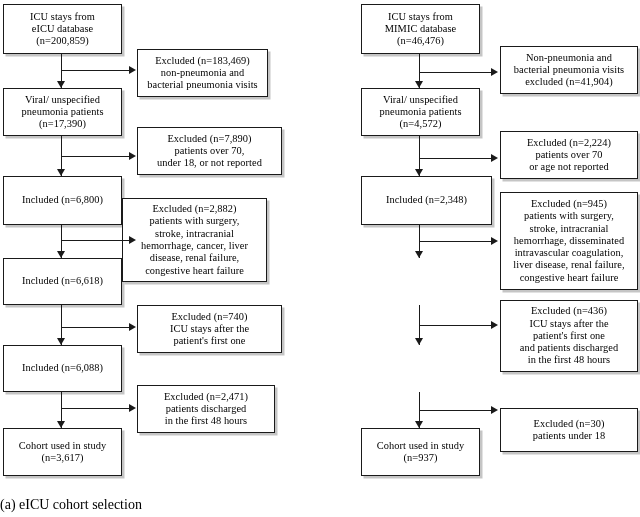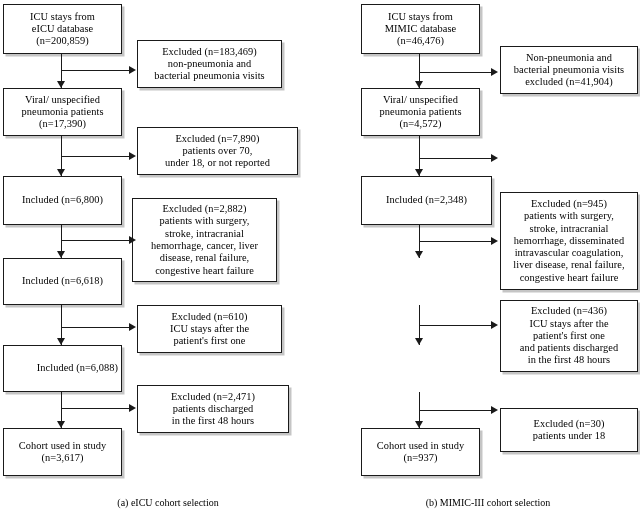--- a/index.html
+++ b/index.html
@@ -69,25 +69,25 @@
     position: absolute;
     width: 0; height: 0;
     border-top: 4.5px solid transparent;
     border-bottom: 4.5px solid transparent;
     border-left: 7px solid #1a1a1a;
   }
 
   
   .caption {
     position: absolute;
-    left: 8px;
+    left: 0;
     width: 320px;
     top: 497px;
-    text-align: center;
-    font-size: 10px;
+    text-align: left;
+    font-size: 14px;
     font-family: "Liberation Serif", "DejaVu Serif", serif;
   }
 </style>
 </head>
 <body>
 
 <div class="panel" id="panel-eicu">
 
   <div class="box main" style="left:3px;  top:4px;   width:119px; height:50px;">
     <span class="txt">ICU stays from
@@ -102,57 +102,57 @@
   </div>
 
   <div class="box main" style="left:3px;  top:176px; width:119px; height:49px;">
     <span class="txt">Included (n=6,800)</span>
   </div>
 
   <div class="box main" style="left:3px;  top:258px; width:119px; height:47px;">
     <span class="txt">Included (n=6,618)</span>
   </div>
 
-  <div class="box main" style="left:3px;  top:345px; width:119px; height:47px;justify-content:flex-end;">
+  <div class="box main" style="left:3px;  top:345px; width:119px; height:47px;">
     <span class="txt">Included (n=6,088)</span>
   </div>
 
   <div class="box main" style="left:3px;  top:428px; width:119px; height:48px;">
     <span class="txt">Cohort used in study
 (n=3,617)</span>
   </div>
 
-  <div class="box excluded" style="left:137px; top:40px;  width:145px; height:48px;">
+  <div class="box excluded" style="left:137px; top:49px;  width:131px; height:48px;">
     <span class="txt">Excluded (n=183,469)
 non-pneumonia and
 bacterial pneumonia visits</span>
   </div>
 
-  <div class="box excluded" style="left:137px; top:127px; width:161px; height:48px;">
+  <div class="box excluded" style="left:137px; top:127px; width:145px; height:48px;">
     <span class="txt">Excluded (n=7,890)
 patients over 70,
 under 18, or not reported</span>
   </div>
 
-  <div class="box excluded" style="left:132px; top:198px; width:145px; height:84px;">
+  <div class="box excluded" style="left:122px; top:198px; width:145px; height:84px;">
     <span class="txt">Excluded (n=2,882)
 patients with surgery,
 stroke, intracranial
 hemorrhage, cancer, liver
 disease, renal failure,
 congestive heart failure</span>
   </div>
 
   <div class="box excluded" style="left:137px; top:305px; width:145px; height:48px;">
-    <span class="txt">Excluded (n=610)
+    <span class="txt">Excluded (n=740)
 ICU stays after the
 patient's first one</span>
   </div>
 
-  <div class="box excluded" style="left:137px; top:385px; width:152px; height:48px;">
+  <div class="box excluded" style="left:137px; top:385px; width:138px; height:48px;">
     <span class="txt">Excluded (n=2,471)
 patients discharged
 in the first 48 hours</span>
   </div>
 
   <div class="vline" style="left:61px; top:54px;  height:34px;"></div>
   <div class="arrow-down" style="left:56.5px; top:81px;"></div>
   <div class="hline" style="left:61px; top:70px;  width:70px;"></div>
   <div class="arrow-right" style="left:129px; top:65.5px;"></div>
 
@@ -203,20 +203,25 @@
     <span class="txt">Cohort used in study
 (n=937)</span>
   </div>
 
   <div class="box excluded" style="left:180px; top:46px;  width:138px; height:48px;">
     <span class="txt">Non-pneumonia and
 bacterial pneumonia visits
 excluded (n=41,904)</span>
   </div>
 
+  <div class="box excluded" style="left:180px; top:131px; width:138px; height:48px;">
+    <span class="txt">Excluded (n=2,224)
+patients over 70
+or age not reported</span>
+  </div>
 
   <div class="box excluded" style="left:180px; top:192px; width:138px; height:98px;">
     <span class="txt">Excluded (n=945)
 patients with surgery,
 stroke, intracranial
 hemorrhage, disseminated
 intravascular coagulation,
 liver disease, renal failure,
 congestive heart failure</span>
   </div>
@@ -252,14 +257,13 @@
   <div class="vline" style="left:99px; top:305px; height:40px;"></div>
   <div class="arrow-down" style="left:94.5px; top:338px;"></div>
   <div class="hline" style="left:99px; top:325px; width:74px;"></div>
   <div class="arrow-right" style="left:171px; top:320.5px;"></div>
 
   <div class="vline" style="left:99px; top:392px; height:36px;"></div>
   <div class="arrow-down" style="left:94.5px; top:421px;"></div>
   <div class="hline" style="left:99px; top:410px; width:74px;"></div>
   <div class="arrow-right" style="left:171px; top:405.5px;"></div>
 
-  <div class="caption">(b) MIMIC-III cohort selection</div>
 </div>
 
 </body></html>

